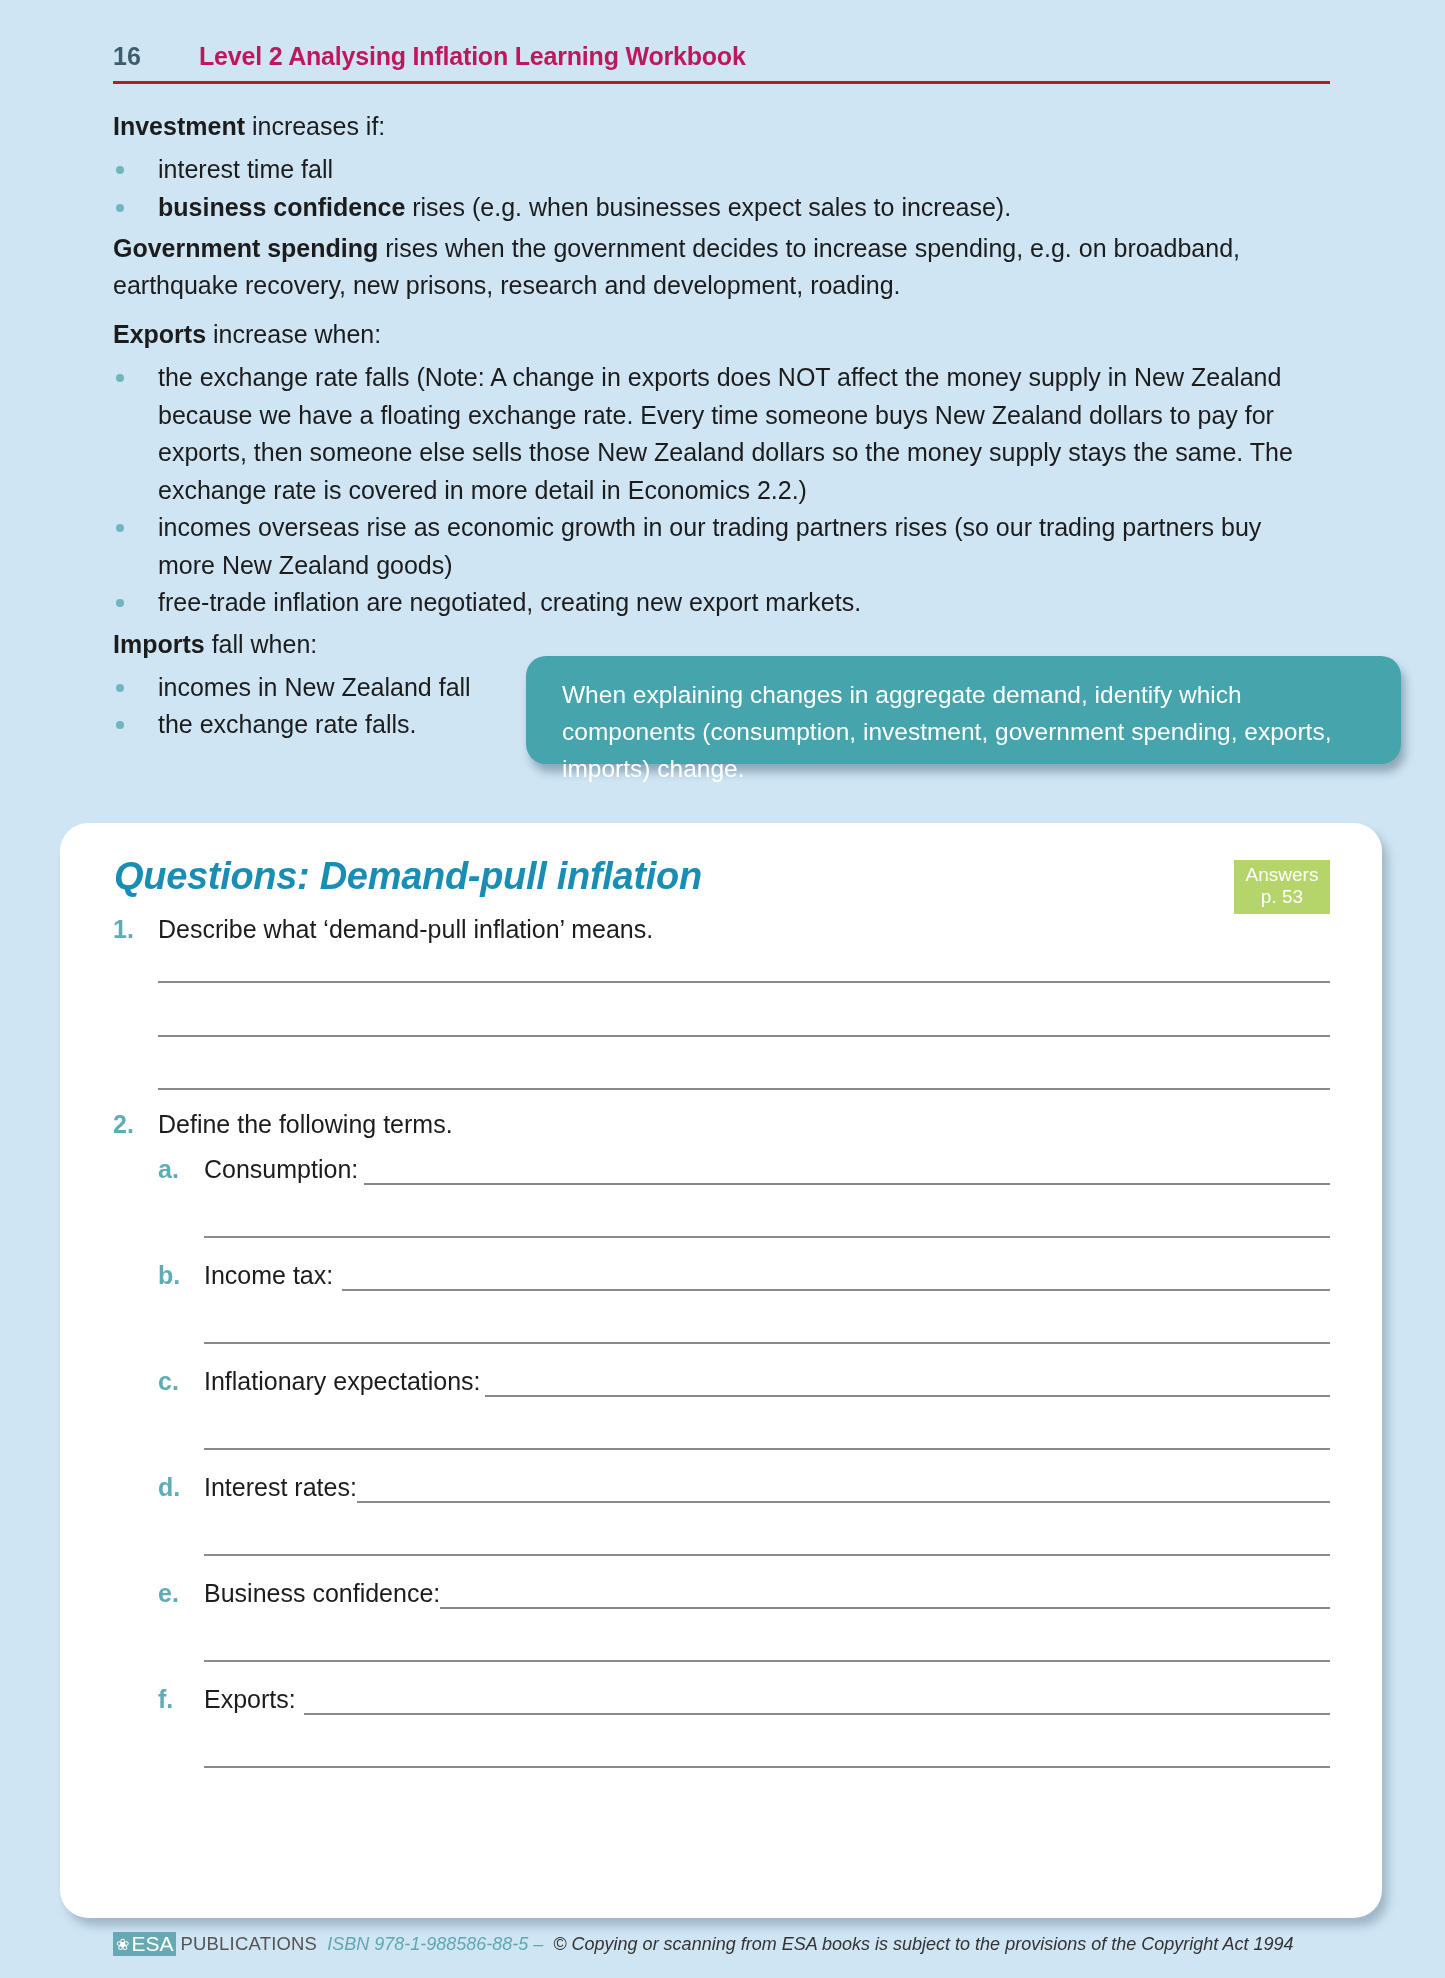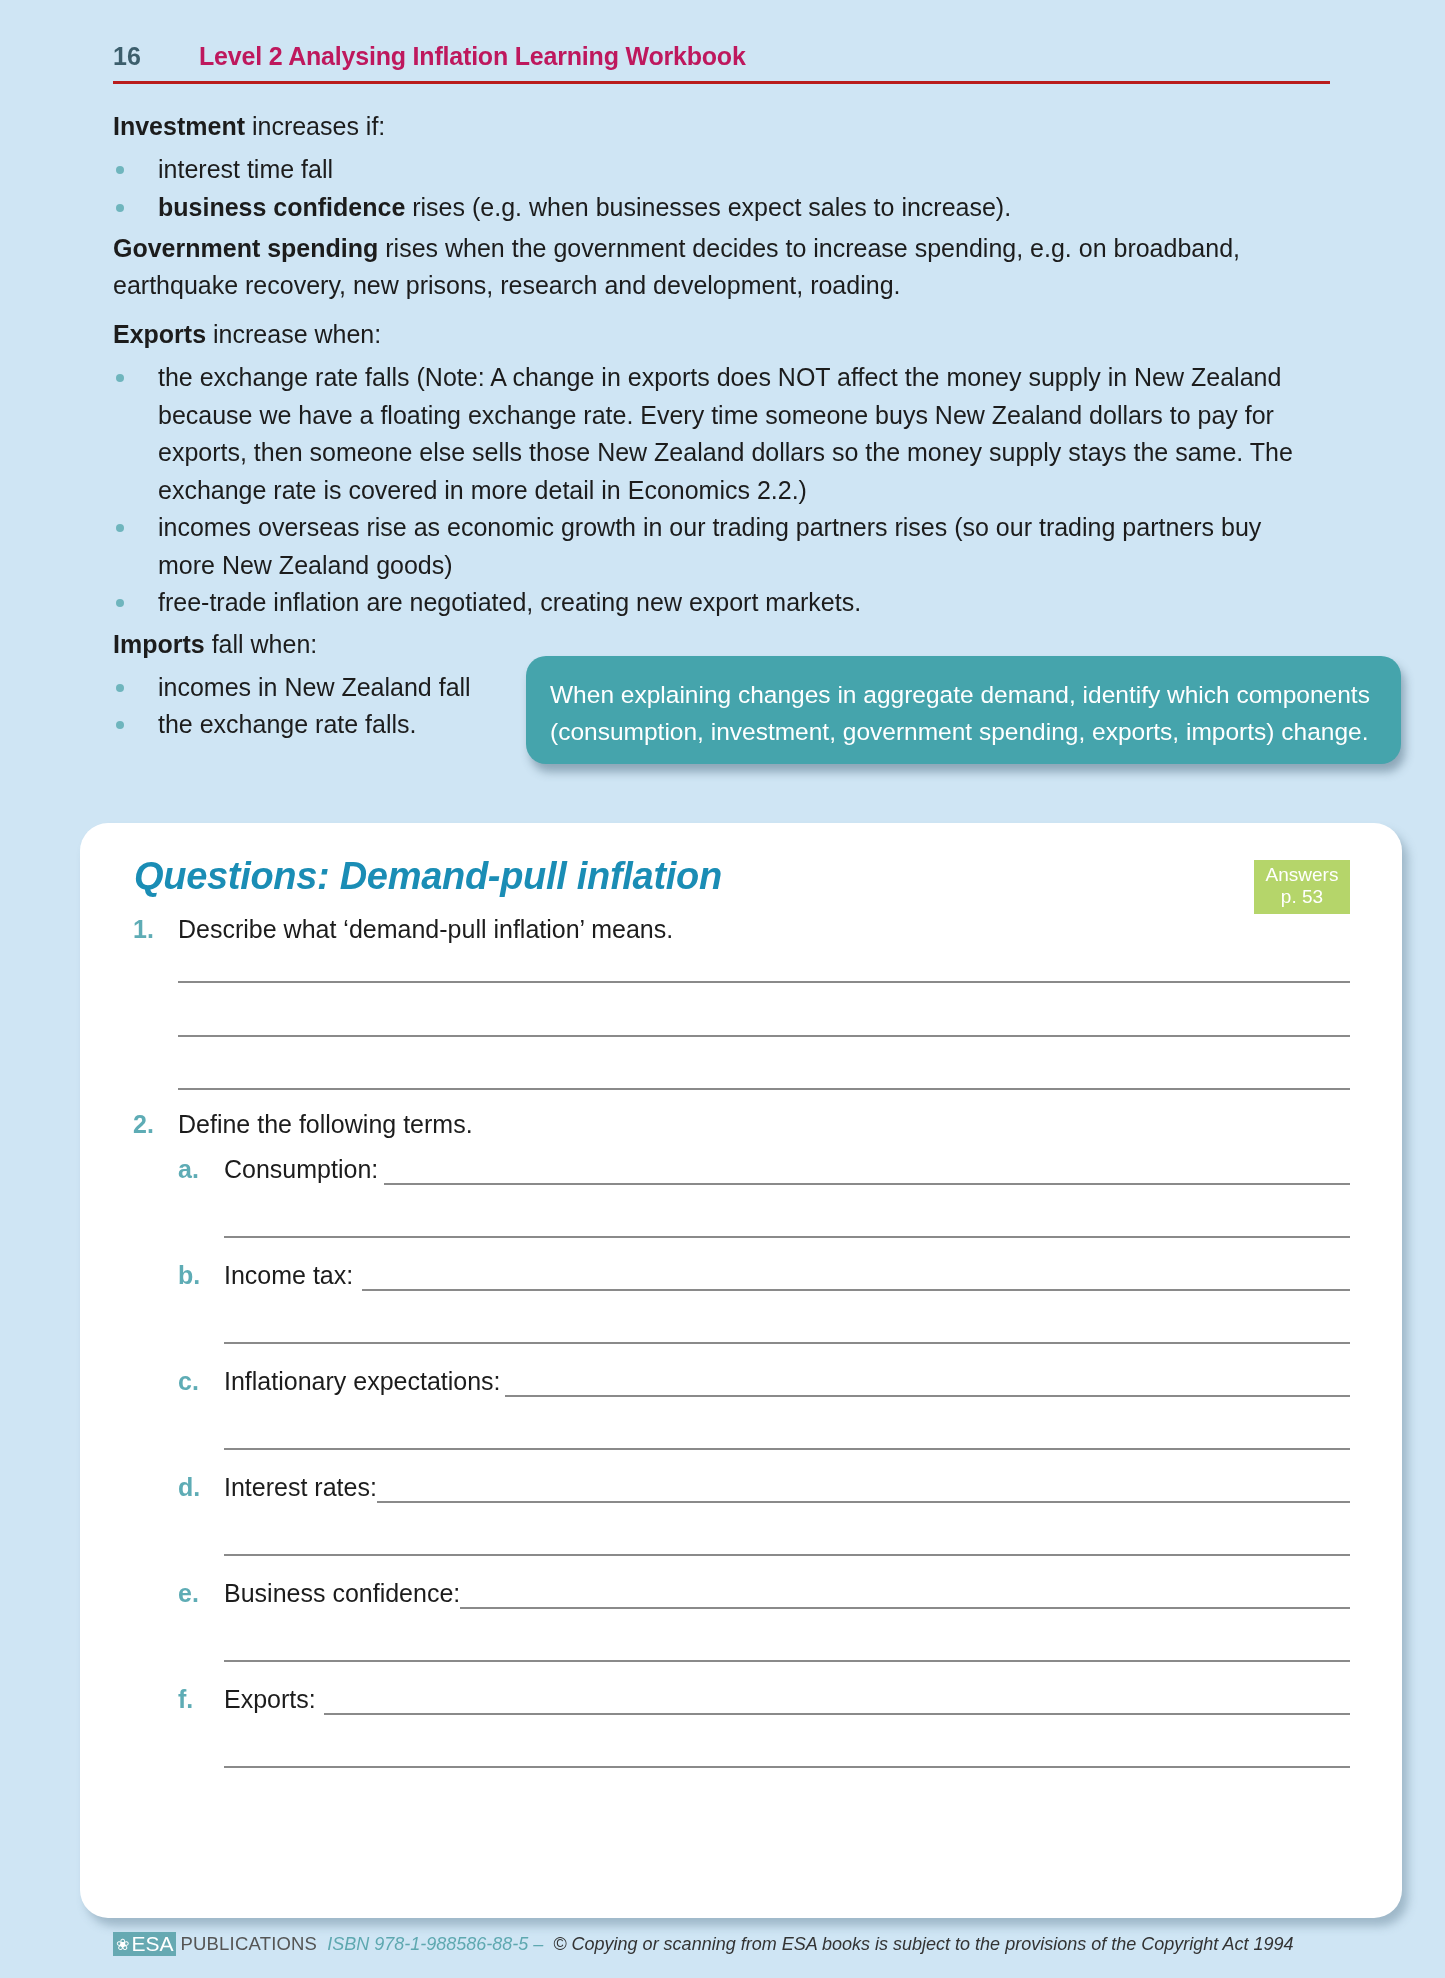--- a/index.html
+++ b/index.html
@@ -28,28 +28,27 @@
   ul.bul { list-style: none; margin: 6px 0 4px 0; }
   ul.bul li { position: relative; padding-left: 45px; line-height: 37.5px; }
   ul.bul li::before {
     content: ""; position: absolute; left: 3px; top: 15px; width: 8px; height: 8px;
     border-radius: 50%; background: #6fb5bd;
   }
   .gap { height: 6px; }
   .tip {
     position: absolute; left: 526px; top: 656px; width: 875px; height: 108px;
     background: #45a4ac; border-radius: 20px; color: #ffffff;
-    font-size: 24.5px; line-height: 37px; padding: 20px 20px 0 24px;
+    font-size: 24.5px; line-height: 37px; padding: 20px 20px 0 36px;
     box-shadow: 4px 8px 10px rgba(60,90,110,0.45);
   }
   .card {
     position: absolute; left: 60px; top: 823px; width: 1322px; height: 1095px;
     background: #ffffff; border-radius: 28px;
     box-shadow: 6px 8px 10px rgba(70,100,120,0.35);
-    margin-left: 20px;
   }
   .q-title {
     position: absolute; left: 54px; top: 32px;
     font-size: 38px; font-weight: bold; font-style: italic; color: #1a8db5;
     letter-spacing: -0.3px;
   }
   .answers {
     position: absolute; left: 1174px; top: 37px; width: 96px; height: 54px;
     background: #b5d56a; color: #ffffff; text-align: center;
     font-size: 19px; line-height: 22px; padding-top: 4px;

